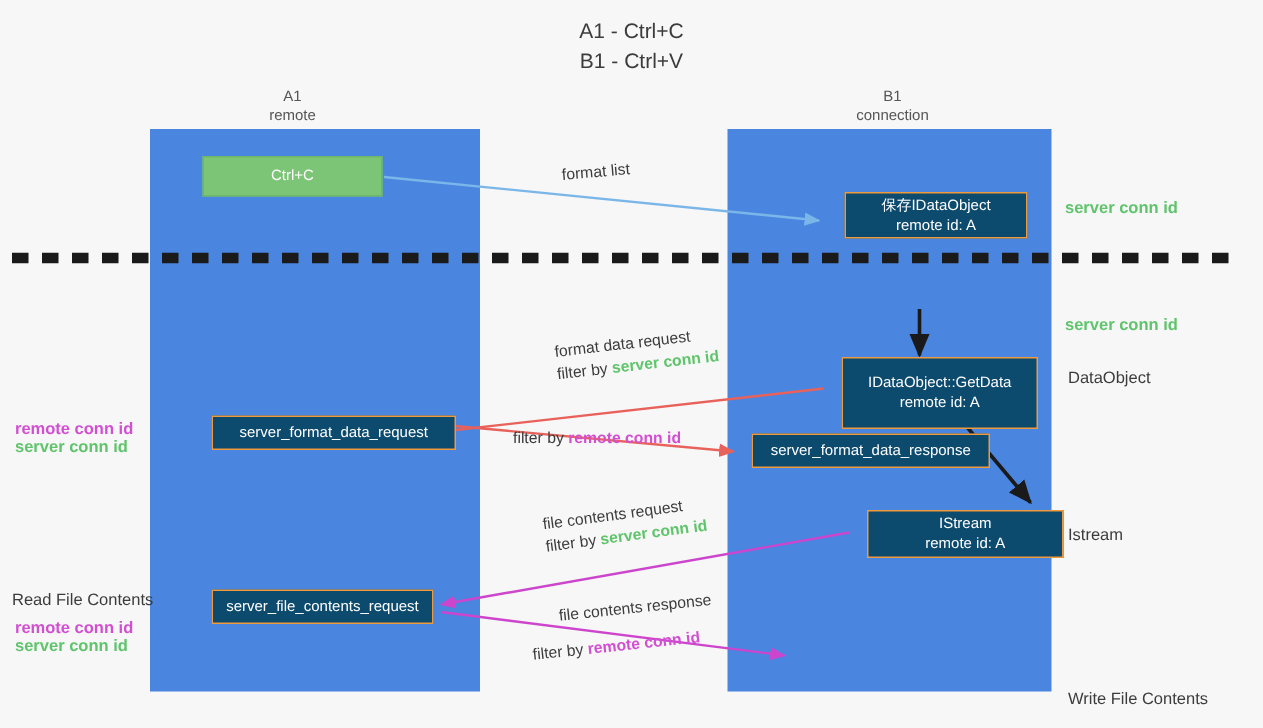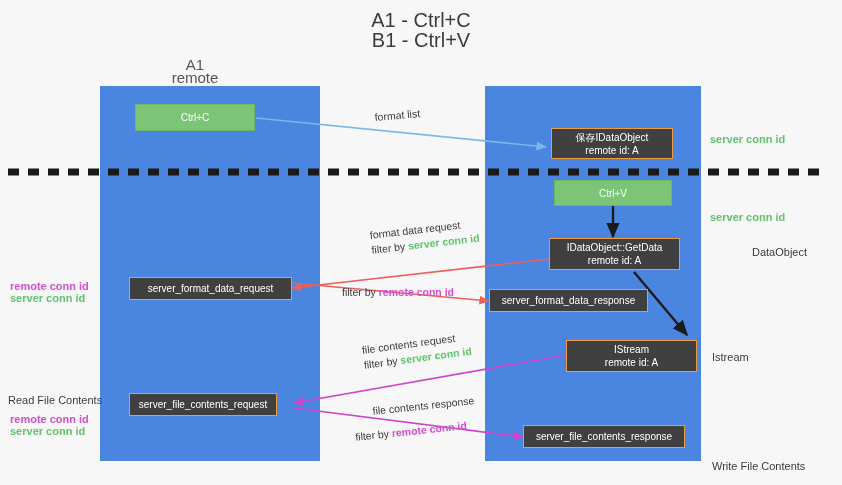--- a/index.html
+++ b/index.html
@@ -8,63 +8,65 @@
     background:#f7f7f7;
     font-family:"Liberation Sans", sans-serif;
     overflow:hidden;
     position:relative;
   }
   #stage{position:absolute;left:0;top:0;width:842px;height:485px;}
 
   .lane{position:absolute;background:#4a86e0;}
   .lane-title{
     position:absolute;text-align:center;color:#555;
-    font-size:15px;line-height:13px;white-space:pre-line;
+    font-size:10px;line-height:13px;white-space:pre-line;
   }
 
   .box{
     position:absolute;box-sizing:border-box;
     display:flex;align-items:center;justify-content:center;
     text-align:center;color:#ffffff;font-size:10px;line-height:13px;
     white-space:pre-line;
   }
   .box.green{background:#7cc576;border:1px solid #6cb866;}
-  .box.orange{background:#404040;border:1px solid #ef9a3d;}
+  .box.orange{background:#0c4a6e;border:1px solid #ef9a3d;margin-left:12px;}
 
   .edgelabel{
     position:absolute;font-size:10.5px;line-height:15px;color:#3c3c3c;
     white-space:nowrap;transform-origin:left top;
   }
   .edgelabel .green{color:#5fc46b;font-weight:bold;}
   .edgelabel .mag{color:#d24fd2;font-weight:bold;}
 
   .sidelabel{
     position:absolute;font-size:11px;line-height:14px;color:#3c3c3c;
     white-space:pre-line;
   }
   .sidelabel.green{color:#5fc46b;font-weight:bold;}
   .sidelabel.mag{color:#d24fd2;font-weight:bold;}
 
   .title{
     position:absolute;left:0;top:10px;width:842px;text-align:center;
-    font-size:20px;line-height:20px;color:#3c3c3c;white-space:pre-line;
+    font-size:14px;line-height:20px;color:#3c3c3c;white-space:pre-line;
   }
   svg.overlay{position:absolute;left:0;top:0;width:842px;height:485px;
     pointer-events:none;overflow:visible;}
 </style>
 </head>
 <body>
 
 <div id="stage">
 
   <div class="title">A1 - Ctrl+C
 B1 - Ctrl+V</div>
 
   <div class="lane-title" style="left:120px;top:58px;width:150px;">A1
 remote</div>
+  <div class="lane-title" style="left:520px;top:58px;width:150px;">B1
+connection</div>
 
   <div class="lane" style="left:100px;top:86px;width:220px;height:375px;"></div>
   <div class="lane" style="left:485px;top:86px;width:216px;height:375px;"></div>
 
   <svg class="overlay">
     <defs>
       <marker id="ah-blue" markerWidth="7" markerHeight="7" refX="6" refY="3.2" orient="auto">
         <path d="M0,0.4 L6.6,3.2 L0,6 z" fill="#7ab6e8"></path>
       </marker>
       <marker id="ah-red" markerWidth="7" markerHeight="7" refX="6" refY="3.2" orient="auto">
@@ -93,35 +95,33 @@
     <line x1="294" y1="408" x2="523" y2="437" stroke="#cc45cc" stroke-width="1.6" marker-end="url(#ah-mag)"></line>
 
     <line x1="8" y1="172" x2="826" y2="172" stroke="#1a1a1a" stroke-width="7" stroke-dasharray="11 9" stroke-linecap="butt"></line>
   </svg>
 
   <div class="box green" style="left:135px;top:104px;width:120px;height:27px;">Ctrl+C</div>
 
   <div class="box orange" style="left:551px;top:128px;width:122px;height:31px;">保存IDataObject
 remote id: A</div>
 
-  <div class="box green" style="left:554px;top:180px;width:118px;height:26px;">Ctrl+V</div>
 
-  <div class="box orange" style="left:549px;top:238px;width:131px;height:32px;">IDataObject::GetData
+  <div class="box orange" style="left:549px;top:238px;width:131px;height:48px;">IDataObject::GetData
 remote id: A</div>
 
   <div class="box orange" style="left:566px;top:340px;width:131px;height:32px;">IStream
 remote id: A</div>
 
   <div class="box orange" style="left:129px;top:277px;width:163px;height:23px;">server_format_data_request</div>
 
   <div class="box orange" style="left:489px;top:289px;width:159px;height:23px;">server_format_data_response</div>
 
   <div class="box orange" style="left:129px;top:393px;width:148px;height:23px;">server_file_contents_request</div>
 
-  <div class="box orange" style="left:523px;top:425px;width:162px;height:23px;">server_file_contents_response</div>
 
   <div class="edgelabel" style="left:374px;top:110px;transform:rotate(-5deg);">format list</div>
 
   <div class="edgelabel" style="left:369px;top:228px;transform:rotate(-6.5deg);">
     <div>format data request</div>
     <div><span>filter by </span><span class="green">server conn id</span></div>
   </div>
 
   <div class="edgelabel" style="left:337px;top:285px;transform:rotate(0deg);">
     <div style="padding-left:5px;"><span>filter by </span><span class="mag">remote conn id</span></div>
@@ -132,21 +132,21 @@
     <div><span>filter by </span><span class="green">server conn id</span></div>
   </div>
 
   <div class="edgelabel" style="left:352px;top:406px;transform:rotate(-6deg);">
     <div style="padding-left:20px;">file contents response</div>
     <div style="padding-left:0px;margin-top:9px;"><span>filter by </span><span class="mag">remote conn id</span></div>
   </div>
 
   <div class="sidelabel green" style="left:710px;top:132px;">server conn id</div>
   <div class="sidelabel green" style="left:710px;top:210px;">server conn id</div>
-  <div class="sidelabel" style="left:752px;top:245px;">DataObject</div>
+  <div class="sidelabel" style="left:712px;top:245px;">DataObject</div>
   <div class="sidelabel" style="left:712px;top:350px;">Istream</div>
   <div class="sidelabel" style="left:712px;top:431px;margin-top:28px;">Write File Contents</div>
 
   <div class="sidelabel mag" style="left:10px;top:279px;">remote conn id</div>
   <div class="sidelabel green" style="left:10px;top:291px;">server conn id</div>
 
   <div class="sidelabel" style="left:8px;top:393px;">Read File Contents</div>
   <div class="sidelabel mag" style="left:10px;top:412px;">remote conn id</div>
   <div class="sidelabel green" style="left:10px;top:424px;">server conn id</div>
 

